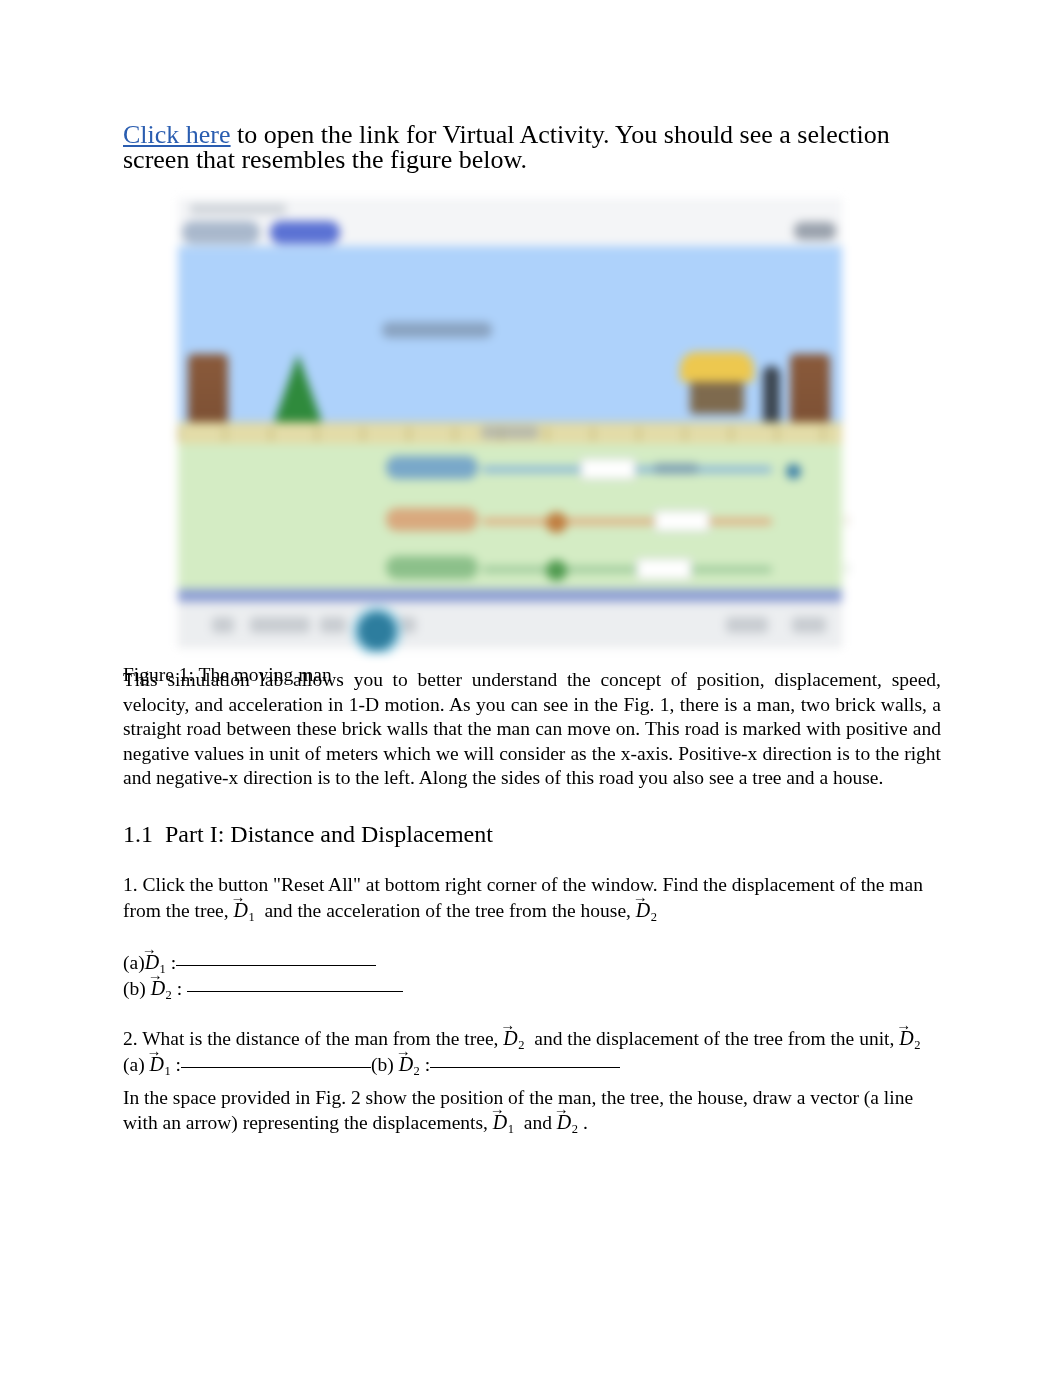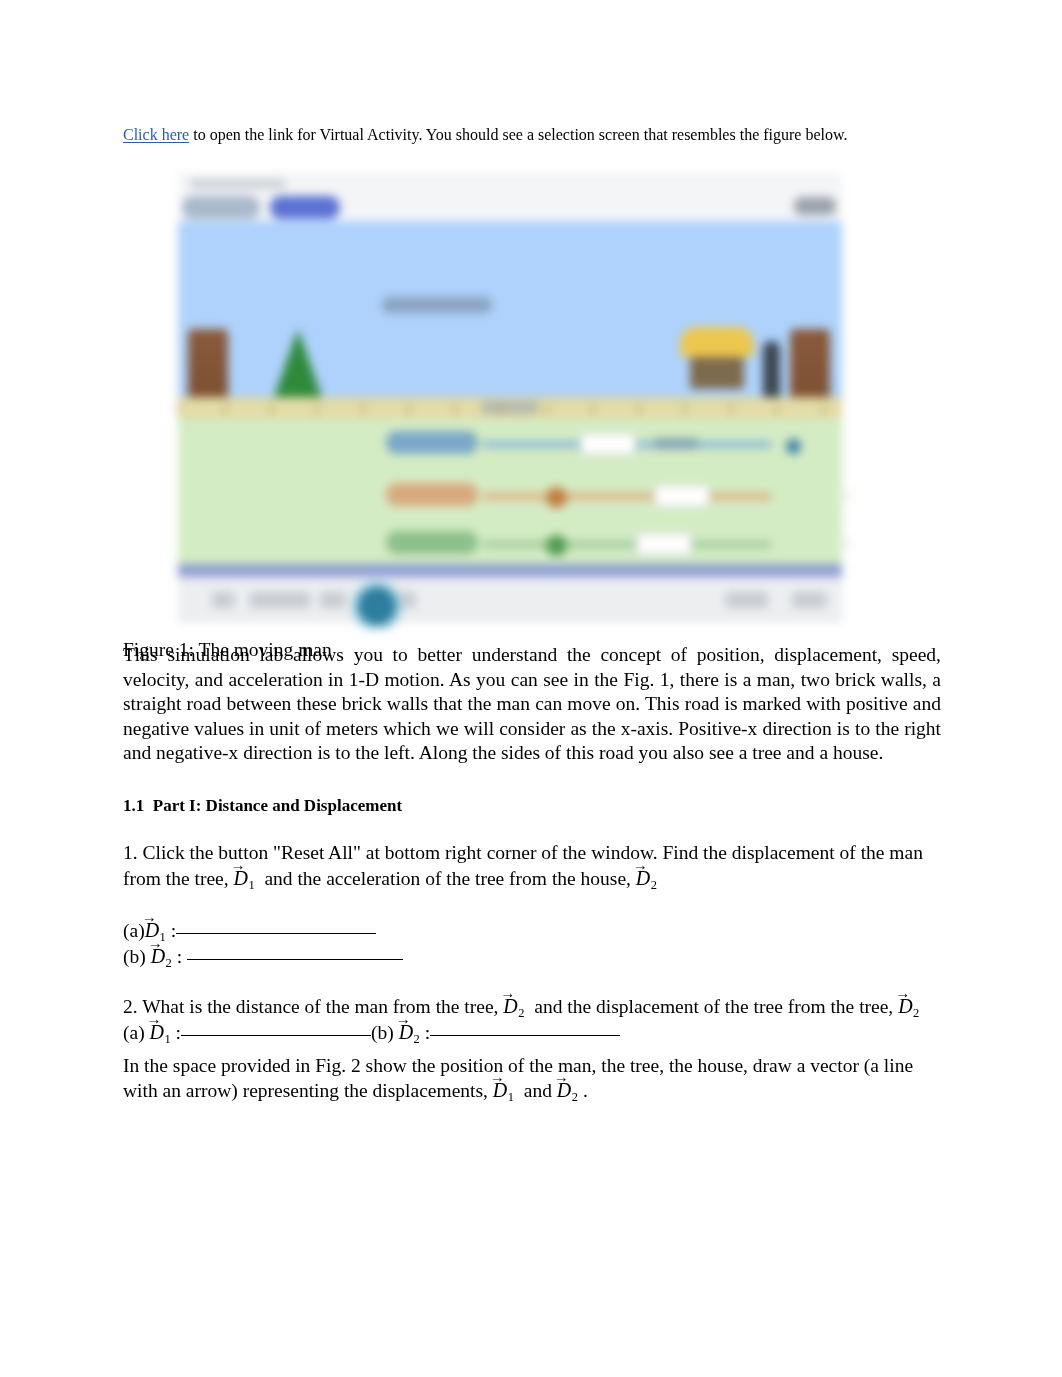--- a/index.html
+++ b/index.html
@@ -42,21 +42,21 @@
     white-space: nowrap;
   }
   .name-rule {
     display: inline-block;
     border-bottom: 1.6px solid #000;
     width: 348px;
     vertical-align: 3px;
     margin-left: 1px;
   }
   .intro-para {
-    font-size: 16px;
+    font-size: 26px;
     line-height: 25px;
     margin-top: 0px;
     text-align: left;
   }
   a.link {
     color: #2a5db0;
     text-decoration: underline;
     text-underline-offset: 2px;
   }
 
@@ -292,22 +292,22 @@
 
   .body-para {
     font-size: 19.5px;
     line-height: 24.5px;
     text-align: justify;
     margin-top: 8px;
   }
   .body-para.last-left { text-align: left; }
 
   .section-head {
-    font-size: 17px;
-    font-weight: bold;
+    font-size: 24px;
+    font-weight: normal;
     margin-top: 30px;
   }
   .q-para {
     font-size: 19.5px;
     line-height: 26px;
     margin-top: 24px;
   }
   .ans-block { margin-top: 26px; }
   .ans-line {
     font-size: 19.5px;
@@ -440,21 +440,21 @@
     </div>
 
     <div class="ans-block">
       <div class="ans-line"><span>(a)</span><span class="vec"><span class="arw">→</span><span>D</span><sub>1</sub></span>&nbsp;<span>:</span><span class="blank blank-a"></span></div>
       <div class="ans-line"><span>(b)</span>&nbsp;<span class="vec"><span class="arw">→</span><span>D</span><sub>2</sub></span>&nbsp;<span>:</span>&nbsp;<span class="blank blank-b"></span></div>
     </div>
 
     <div class="q-para"><span>2. What is the distance of the man from the tree,</span>
       <span class="vec"><span class="arw">→</span><span>D</span><sub>2</sub></span>&nbsp;
       <span>and the displacement of the tree from the</span>
-      <span>tree,</span>
+      <span>unit,</span>
       <span class="vec"><span class="arw">→</span><span>D</span><sub>2</sub></span>
     </div>
 
     <div class="ans-line"><span>(a)</span>&nbsp;<span class="vec"><span class="arw">→</span><span>D</span><sub>1</sub></span>&nbsp;<span>:</span><span class="blank blank-q2"></span><span>(b)</span>&nbsp;<span class="vec"><span class="arw">→</span><span>D</span><sub>2</sub></span>&nbsp;<span>:</span><span class="blank blank-q2"></span></div>
 
     <div class="body-para last-left"><span>In the space provided in Fig. 2 show the position of the man, the tree, the  house, draw a vector (a line with an arrow) representing the displacements,</span>
       <span class="vec"><span class="arw">→</span><span>D</span><sub>1</sub></span>&nbsp;
       <span>and</span>
       <span class="vec"><span class="arw">→</span><span>D</span><sub>2</sub></span>
       <span>.</span>

